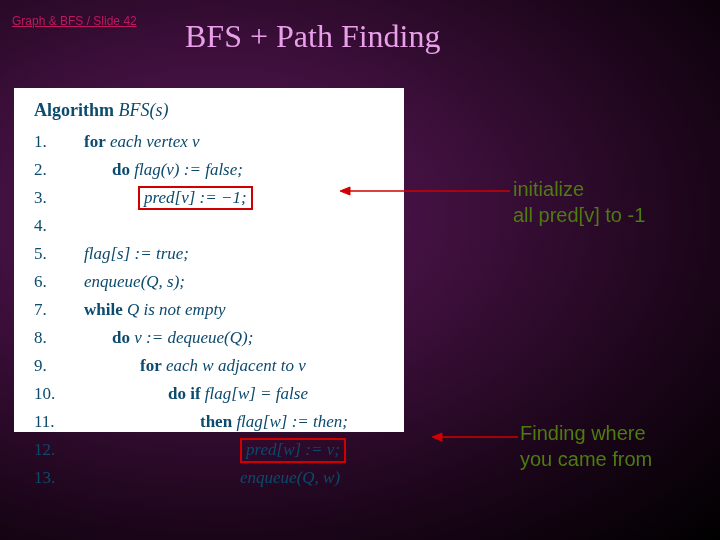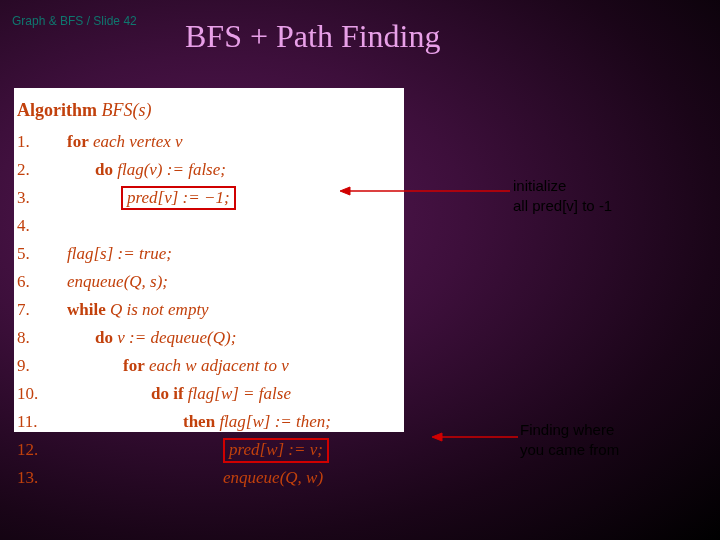--- a/index.html
+++ b/index.html
@@ -8,42 +8,43 @@
     height: 540px;
     background: radial-gradient(ellipse at 30% 40%, #5a1858 0%, #3d0f3b 35%, #1a0518 70%, #000000 100%);
     font-family: Arial, sans-serif;
     position: relative;
     overflow: hidden;
   }
   .header-label {
     position: absolute;
     top: 14px;
     left: 12px;
-    color: #0f766e;
+    color: #be185d;
     font-size: 12px;
+    text-decoration: underline;
   }
   .title {
     position: absolute;
     top: 18px;
     left: 185px;
     color: #e8a0e8;
     font-family: "Times New Roman", serif;
     font-size: 32px;
   }
   .algo-box {
     position: absolute;
     top: 88px;
     left: 14px;
     width: 390px;
     height: 344px;
     background: #ffffff;
-    color: #c2410c;
+    color: #0c4a6e;
     font-family: "Times New Roman", serif;
     font-size: 17px;
-    padding: 8px 3px;
+    padding: 8px 20px;
     line-height: 1.65;
   }
   .algo-title {
     font-size: 18px;
     margin-bottom: 2px;
   }
   .algo-line {
     display: flex;
     align-items: baseline;
   }
@@ -57,23 +58,23 @@
   .ital { font-style: italic; }
   .bold { font-weight: bold; }
   .redbox {
     border: 2px solid #d00000;
     padding: 0 4px;
     display: inline-block;
     line-height: 1.2;
   }
   .annotation {
     position: absolute;
-    color: #000000;
+    color: #4d7c0f;
     font-family: Arial, sans-serif;
-    font-size: 15px;
+    font-size: 20px;
     line-height: 1.3;
   }
   .ann1 { top: 176px; left: 513px; }
   .ann2 { top: 420px; left: 520px; }
   .arrow {
     position: absolute;
     stroke: #d00000;
     fill: #d00000;
   }
   .arrow1 { top: 184px; left: 340px; width: 170px; height: 14px; }

